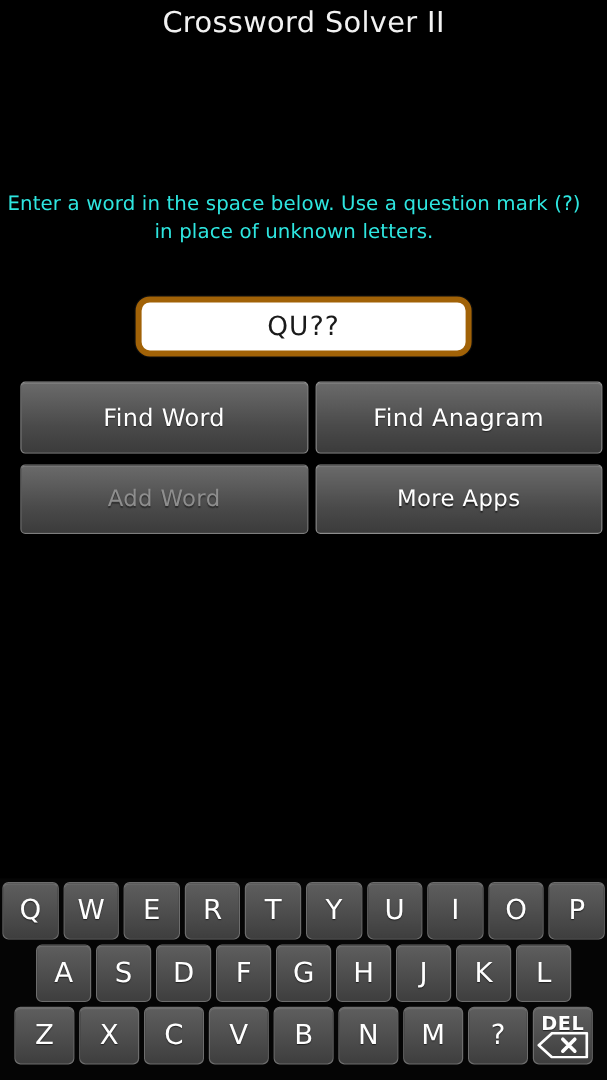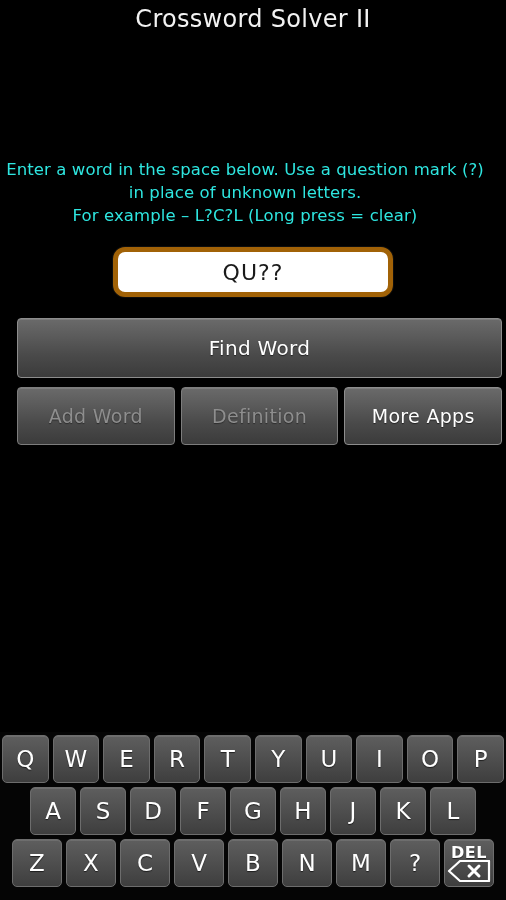--- a/index.html
+++ b/index.html
@@ -183,34 +183,33 @@
 <body>
 
 <div id="app">
 
   <div class="header">
     <div class="app-title">Crossword Solver II</div>
   </div>
 
   <div class="instructions">
     <span class="line wrap">Enter a word in the space below. Use a question mark (?) in place of unknown letters.</span>
-    <span class="line">For example – L?C?L (Long press = clear)</span>
   </div>
 
   <div class="input-wrap">
     <div class="input-text" placeholder="">QU??</div>
   </div>
 
   <div class="btn-area">
     <div class="btn-row">
       <div class="btn">Find Word</div>
+      <div class="btn">Find Anagram</div>
     </div>
     <div class="btn-row">
       <div class="btn small disabled">Add Word</div>
-      <div class="btn small disabled">Definition</div>
       <div class="btn small">More Apps</div>
     </div>
   </div>
 
   <div class="keyboard">
     <div class="kb-row r1">
       <div class="key">Q</div>
       <div class="key">W</div>
       <div class="key">E</div>
       <div class="key">R</div>

